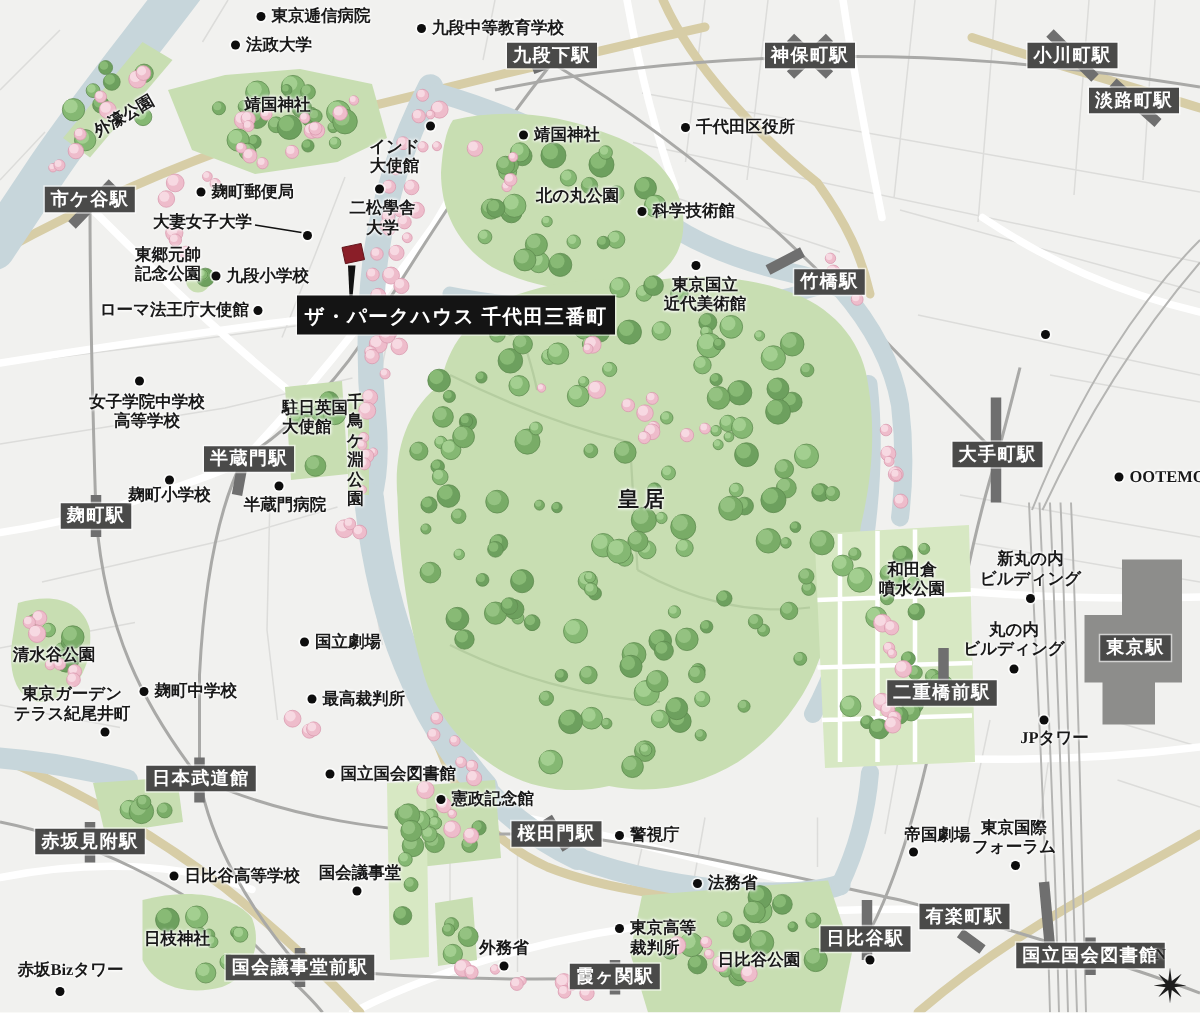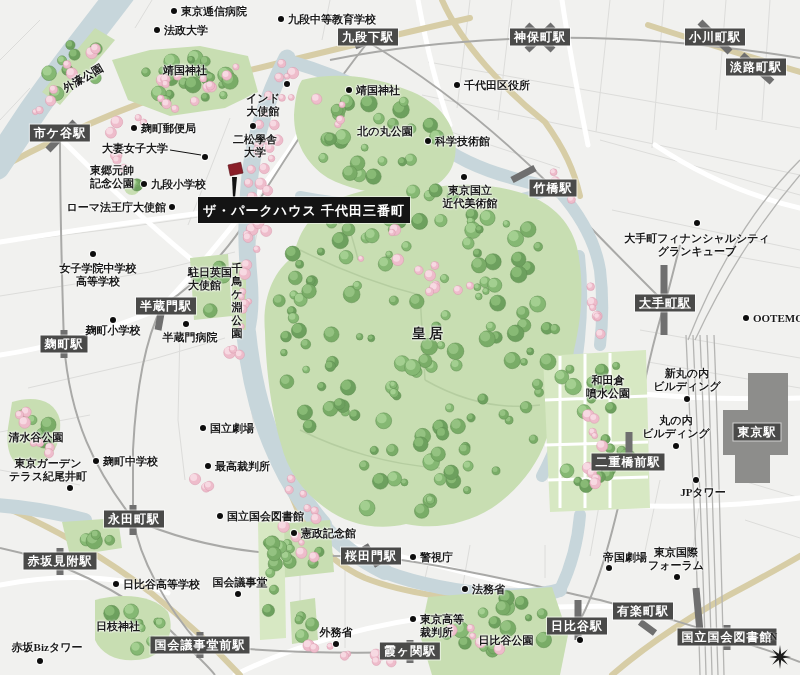--- a/index.html
+++ b/index.html
@@ -1029,26 +1029,26 @@
       </g>
   </svg>
 
   <div id="labels">
       <div class="station" style="left: 60px; top: 133px;">市ケ谷駅</div>
       <div class="station" style="left: 368px; top: 37px;">九段下駅</div>
       <div class="station" style="left: 540px; top: 37px;">神保町駅</div>
       <div class="station" style="left: 715px; top: 37px;">小川町駅</div>
       <div class="station" style="left: 756px; top: 67px;">淡路町駅</div>
       <div class="station" style="left: 553px; top: 188px;">竹橋駅</div>
-      <div class="station" style="left: 665px; top: 303px; text-decoration: underline;">大手町駅</div>
+      <div class="station" style="left: 665px; top: 303px;">大手町駅</div>
       <div class="station" style="left: 757px; top: 432px;">東京駅</div>
       <div class="station" style="left: 628px; top: 462px;">二重橋前駅</div>
       <div class="station" style="left: 166px; top: 306px;">半蔵門駅</div>
       <div class="station" style="left: 64px; top: 344px;">麹町駅</div>
-      <div class="station" style="left: 134px; top: 519px;">永田町駅</div>
+      <div class="station" style="left: 134px; top: 519px;">日本武道館</div>
       <div class="station" style="left: 60px; top: 561px;">赤坂見附駅</div>
       <div class="station" style="left: 371px; top: 556px;">桜田門駅</div>
       <div class="station" style="left: 200px; top: 645px;">国会議事堂前駅</div>
       <div class="station" style="left: 410px; top: 651px;">霞ヶ関駅</div>
       <div class="station" style="left: 643px; top: 611px;">有楽町駅</div>
       <div class="station" style="left: 577px; top: 626px;">日比谷駅</div>
       <div class="station" style="left: 727px; top: 637px;">国立国会図書館</div>
       <div class="dot" style="left: 170.8px; top: 7.8px;"></div>
       <div class="lm " style="left: 181px; top: 5px;">
         <span>東京逓信病院</span>
@@ -1139,24 +1139,20 @@
       <div class="lm c" style="left: 255px; top: 133px;">
         <span>二松學舎</span>
         <span>大学</span>
       </div>
       <div class="dot" style="left: 460.8px; top: 173.8px;"></div>
       <div class="lm c" style="left: 470px; top: 184px;">
         <span>東京国立</span>
         <span>近代美術館</span>
       </div>
       <div class="dot" style="left: 693.8px; top: 219.8px;"></div>
-      <div class="lm c" style="left: 697px; top: 232px;">
-        <span>大手町フィナンシャルシティ</span>
-        <span>グランキューブ</span>
-      </div>
       <div class="dot" style="left: 89.8px; top: 250.8px;"></div>
       <div class="lm c" style="left: 98px; top: 262px;">
         <span>女子学院中学校</span>
         <span>高等学校</span>
       </div>
       <div class="dot" style="left: 692.8px; top: 476.8px;"></div>
       <div class="lm c" style="left: 703px; top: 486px;">
         <span>JPタワー</span>
       </div>
       <div class="dot" style="left: 182.8px; top: 320.8px;"></div>

